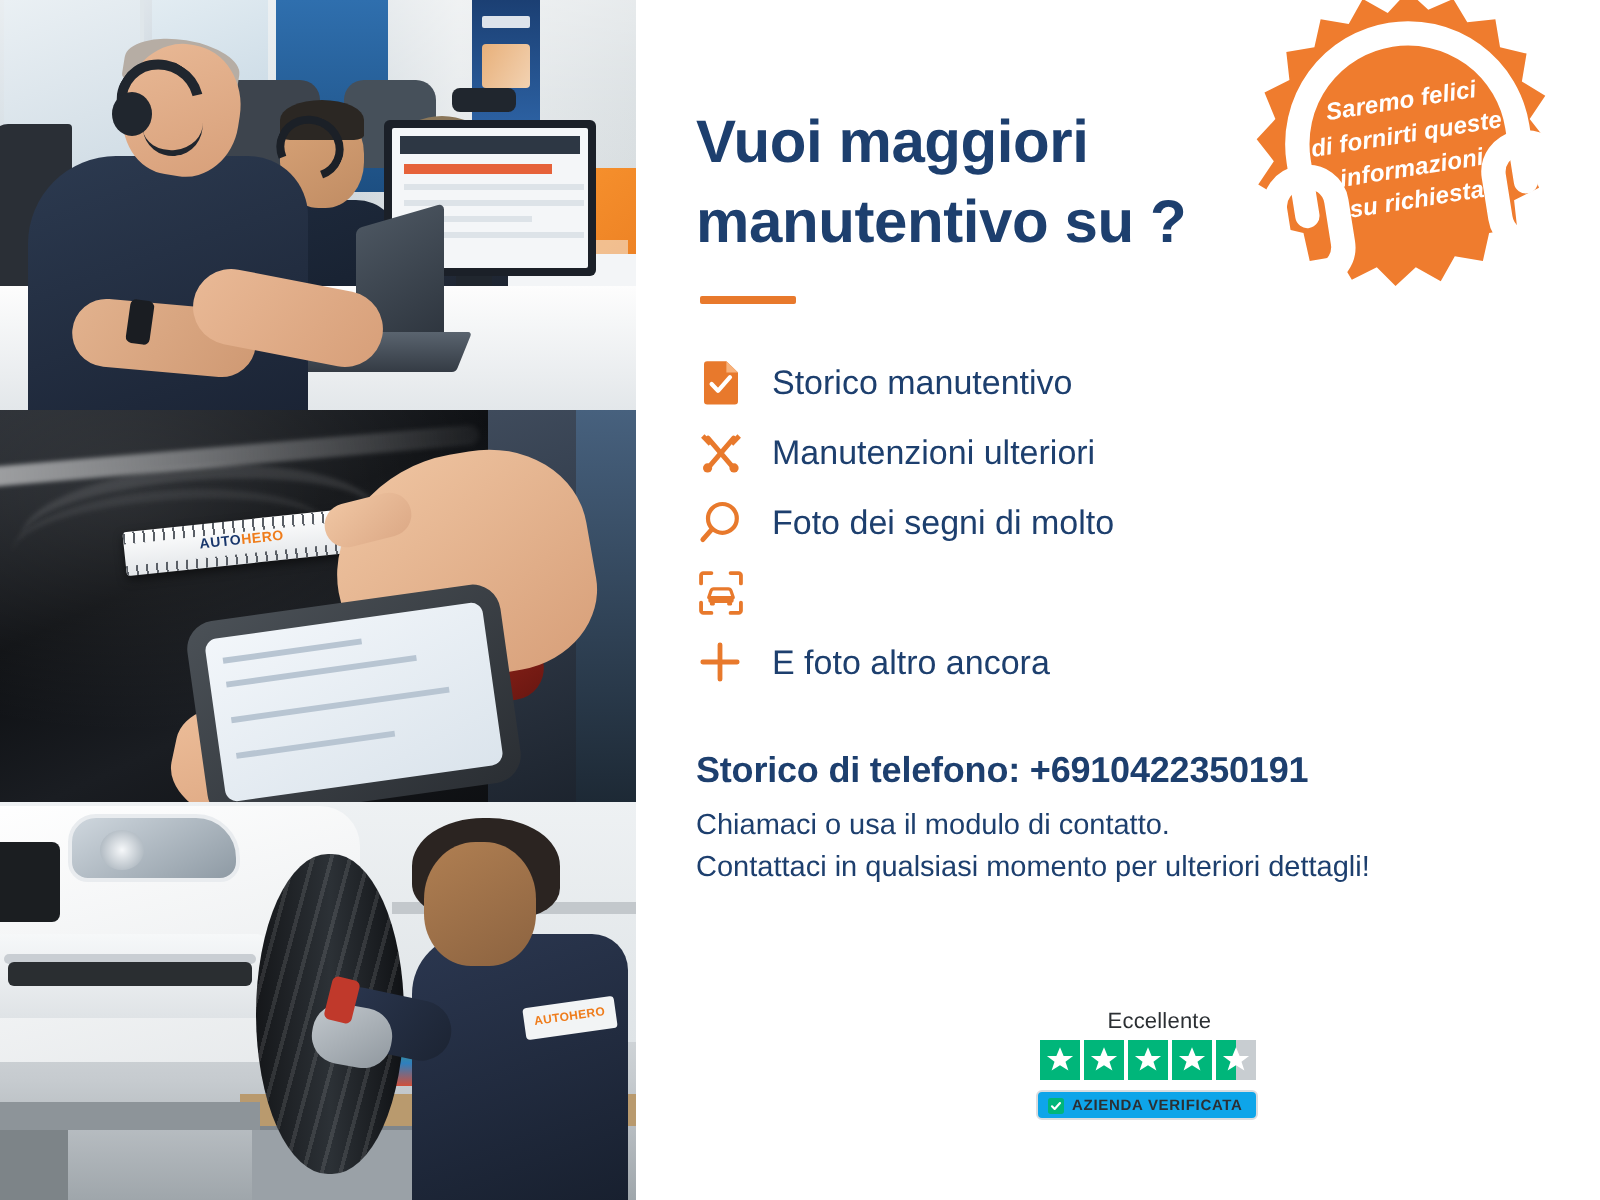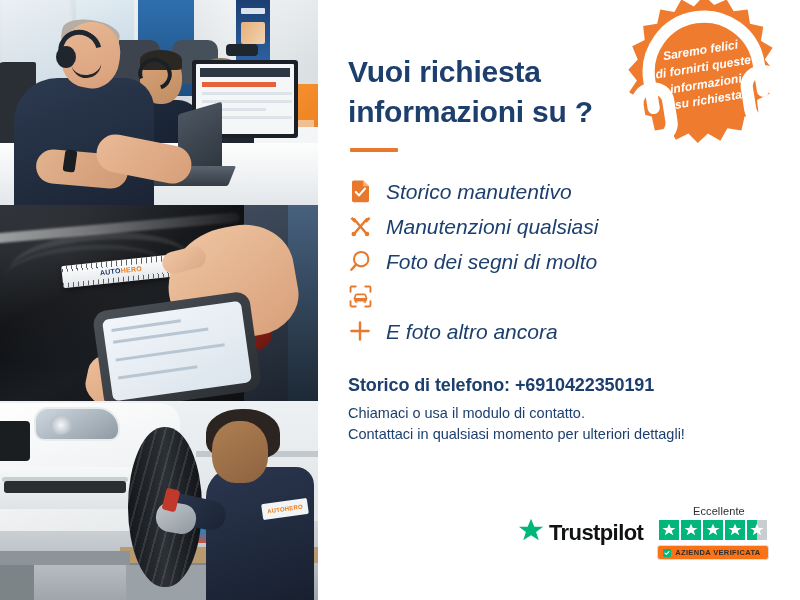--- a/index.html
+++ b/index.html
@@ -223,23 +223,22 @@
     height: 35px;
     gap: 14px;
   }
   .feature .ico {
     width: 24px; height: 24px;
     flex: 0 0 24px;
     display: flex; align-items: center; justify-content: center;
   }
   .feature .txt {
     color: #1d3f6e;
-    font-size: 21px;
+    font-size: 17px;
     line-height: 1;
-    font-style: italic;
   }
 
   .phone-block { margin-top: 26px; }
   .phone-line {
     color: #1d3f6e;
     font-size: 18px;
     font-weight: bold;
     letter-spacing: -0.1px;
   }
   .sub-line {
@@ -286,21 +285,21 @@
   .tp-right { display:flex; flex-direction:column; align-items:center; gap:3px; }
   .tp-rating-label { font-size:11px; color:#2b2f33; letter-spacing:.1px;margin-left:12px; }
   .tp-stars { display:flex; gap:2px; }
   .tp-star {
     width:20px; height:20px; background:#00b67a;
     display:flex; align-items:center; justify-content:center;
   }
   .tp-star.half { background: linear-gradient(90deg,#00b67a 50%, #c8cdd1 50%); }
   .tp-verified {
     margin-top:2px;
-    background:#f97316;
+    background:#0ea5e9;
     border:1px solid #dadde0;
     border-radius:3px;
     padding:2px 7px 2px 5px;
     display:flex; align-items:center; gap:4px;
   }
   .tp-verified span { font-size:7.5px; font-weight:bold; color:#2b2f33; letter-spacing:.35px; }
 </style>
 </head>
 <body>
 
@@ -406,21 +405,21 @@
       <div class="p3-worker-arm"></div>
       <div class="p3-glove"></div>
       <div class="p3-tool"></div>
       <div class="p3-logo">AUTOHERO</div>
     </div>
 
   </div>
 
   <div class="content">
 
-    <h1 class="headline">Vuoi richiesta informazioni su ?</h1>
+    <h1 class="headline">Vuoi maggiori manutentivo su ?</h1>
     <div class="rule"></div>
 
     <div class="badge">
       <svg viewBox="0 0 200 200" aria-hidden="true">
         <path d="M100 2 L113 14 L129 7 L138 22 L156 20 L159 38 L176 42 L173 60 L188 69 L178 84 L189 98 L177 111 L184 128 L168 136 L170 154 L152 157 L148 175 L130 172 L121 188 L105 179 L92 191 L80 179 L64 187 L55 172 L37 175 L33 157 L16 153 L19 135 L4 126 L14 111 L3 97 L15 84 L8 67 L24 59 L22 41 L40 38 L44 20 L62 23 L71 7 L87 16 Z" fill="#ef7c2e"></path>
       </svg>
       <div class="badge-inner">
         <span class="badge-head">
           <svg width="30" height="26" viewBox="0 0 30 26" aria-hidden="true">
             <path d="M5 18 V13 a10 10 0 0 1 20 0 V18" fill="none" stroke="#ffffff" stroke-width="2.2" stroke-linecap="round"></path>
@@ -456,21 +455,21 @@
             <g stroke="#e8792c" stroke-width="2.6" stroke-linecap="round" fill="none">
               <path d="M5.2 4.2 L18.4 19.6"></path>
               <path d="M18.6 4.2 L5.4 19.6"></path>
             </g>
             <path d="M3.4 2.2 L7.4 6.4 L5.6 8.2 L1.6 4.0 Z" fill="#e8792c"></path>
             <path d="M20.6 2.2 L16.6 6.4 L18.4 8.2 L22.4 4.0 Z" fill="#e8792c"></path>
             <circle cx="18.8" cy="19.8" r="2.4" fill="#e8792c"></circle>
             <circle cx="5.0" cy="19.8" r="2.4" fill="#e8792c"></circle>
           </svg>
         </span>
-        <span class="txt">Manutenzioni qualsiasi</span>
+        <span class="txt">Manutenzioni ulteriori</span>
       </div>
 
       <div class="feature">
         <span class="ico">
           <svg width="22" height="22" viewBox="0 0 22 22" aria-hidden="true">
             <circle cx="12.2" cy="9.2" r="7.2" fill="none" stroke="#e8792c" stroke-width="2.1"></circle>
             <path d="M7.0 14.6 L2.4 19.8" stroke="#e8792c" stroke-width="2.4" stroke-linecap="round" fill="none"></path>
           </svg>
         </span>
         <span class="txt">Foto dei segni di molto</span>
@@ -509,28 +508,20 @@
         <span>Storico di telefono:</span>
         <span>+6910422350191</span>
       </div>
       <div class="sub-line">
         <div>Chiamaci o usa il modulo di contatto.</div>
         <div>Contattaci in qualsiasi momento per ulteriori dettagli!</div>
       </div>
     </div>
 
     <div class="trustpilot">
-      <div class="tp-logo">
-        <span>
-          <svg width="26" height="25" viewBox="0 0 24 23" aria-hidden="true">
-            <path d="M12 0.6 L15.1 8.1 L23.2 8.1 L16.7 12.9 L19.2 20.6 L12 15.9 L4.8 20.6 L7.3 12.9 L0.8 8.1 L8.9 8.1 Z" fill="#00b67a"></path>
-          </svg>
-        </span>
-        <span class="tp-word">Trustpilot</span>
-      </div>
       <div class="tp-right">
         <div class="tp-rating-label">Eccellente</div>
         <div class="tp-stars">
           <span class="tp-star">
             <svg width="14" height="14" viewBox="0 0 24 23" aria-hidden="true">
                 <path d="M12 0.6 L15.1 8.1 L23.2 8.1 L16.7 12.9 L19.2 20.6 L12 15.9 L4.8 20.6 L7.3 12.9 L0.8 8.1 L8.9 8.1 Z" fill="#ffffff"></path>
               </svg>
           </span>
           <span class="tp-star">
             <svg width="14" height="14" viewBox="0 0 24 23" aria-hidden="true">

